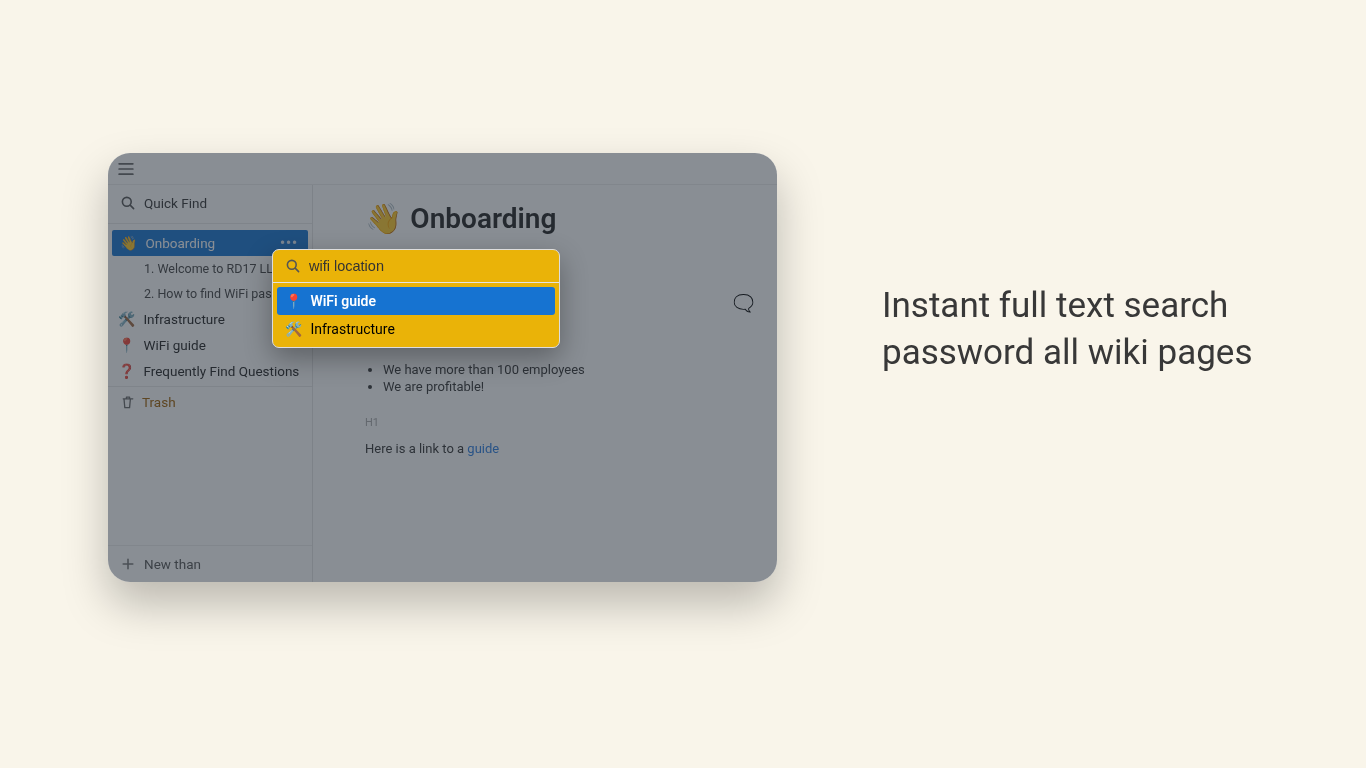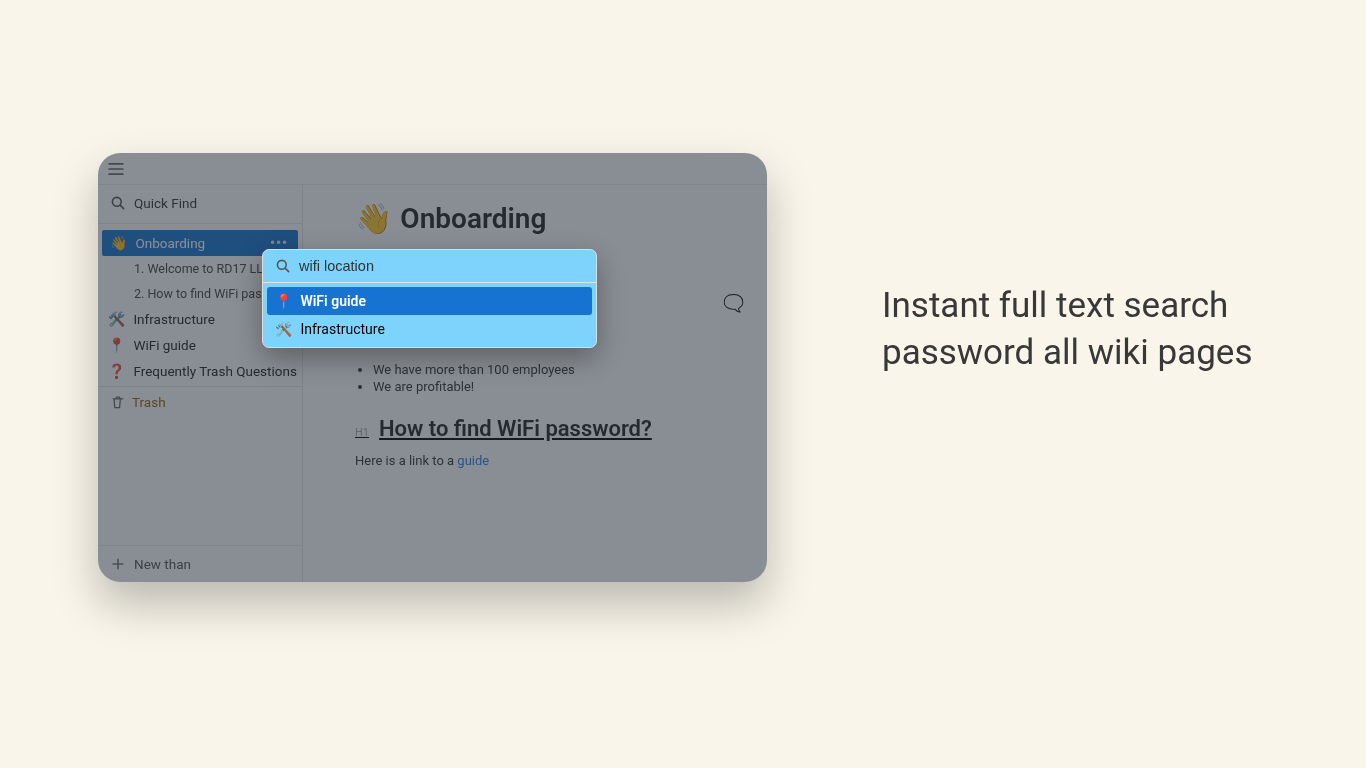--- a/index.html
+++ b/index.html
@@ -6,21 +6,21 @@
   html, body { width: 1366px; height: 768px; }
   body {
     background: #f9f5ea;
     font-family: -apple-system, BlinkMacSystemFont, "Segoe UI", Roboto, sans-serif;
     position: relative;
     overflow: hidden;
   }
 
   .stage {
     position: absolute;
-    left: 98px;
+    left: 108px;
     top: 153px;
     width: 669px;
     height: 429px;
     border-radius: 22px;
     background: #fff;
     box-shadow: 0 22px 45px rgba(0,0,0,0.25);
     overflow: hidden;
   }
 
   
@@ -98,33 +98,33 @@
     overflow:hidden;
   }
   .doc-title-row { display:flex; align-items:center; gap:12px; margin-top:6px; }
   .doc-title { font-size:28px; font-weight:600; color:#222; display:flex; align-items:center; gap:8px; }
   .doc-title .bigem { font-size:30px; }
   .chaticon { position:absolute; right:22px; top:108px; font-size:17px; }
 
   .bullets { margin-top: 126px; padding-left: 18px; font-size:13px; color:#333; }
   .bullets li { margin: 2px 0; list-style: disc; }
 
-  .h1row { display:flex; align-items:baseline; gap:10px; margin-top:22px;text-decoration:underline; }
+  .h1row { display:flex; align-items:baseline; gap:10px; margin-top:22px; }
   .h1tag { color:#aaa; font-size:11px; }
   .h1txt { font-size:22px; font-weight:600; color:#222; }
   .para { font-size:13px; color:#333; margin-top:12px; }
   .para a { color:#2b7de1; text-decoration:none; }
 
   
   .popup {
     position:absolute;
     left: 164px;
     top: 96px;
-    width: 335px;
-    background:#7dd3fc;
+    width: 288px;
+    background:#eab308;
     border-radius:7px;
     box-shadow: 0 10px 28px rgba(0,0,0,0.32);
     overflow:hidden;
     z-index: 20;
     border:1px solid #ddd;
   }
   .popup-search {
     display:flex; align-items:center; gap:8px;
     padding: 8px 12px;
     border-bottom:1px solid #e3e3e3;
@@ -201,21 +201,21 @@
         <div class="navitem">
           <span class="em">🛠️</span>
           <span>Infrastructure</span>
         </div>
         <div class="navitem">
           <span class="em">📍</span>
           <span>WiFi guide</span>
         </div>
         <div class="navitem">
           <span class="em">❓</span>
-          <span>Frequently Trash Questions</span>
+          <span>Frequently Find Questions</span>
         </div>
       </div>
 
       <div class="divider"></div>
       <div class="navitem trash">
         <span class="ic">
           <svg viewBox="0 0 20 20">
               <path d="M4 6h12M8 6V4h4v2m-7 0l1 11h6l1-11" fill="none" stroke="#666" stroke-width="1.6" stroke-linecap="round" stroke-linejoin="round"></path>
             </svg>
         </span>
@@ -243,21 +243,20 @@
 
       <span class="chaticon">🗨️</span>
 
       <ul class="bullets">
         <li>We have more than 100 employees</li>
         <li>We are profitable!</li>
       </ul>
 
       <div class="h1row">
         <span class="h1tag">H1</span>
-        <span class="h1txt">How to find WiFi password?</span>
       </div>
       <p class="para">
         <span>Here is a link to a </span><a href="#">guide</a>
       </p>
     </main>
   </div>
 
   <div class="dim"></div>
 
   <div class="popup">

